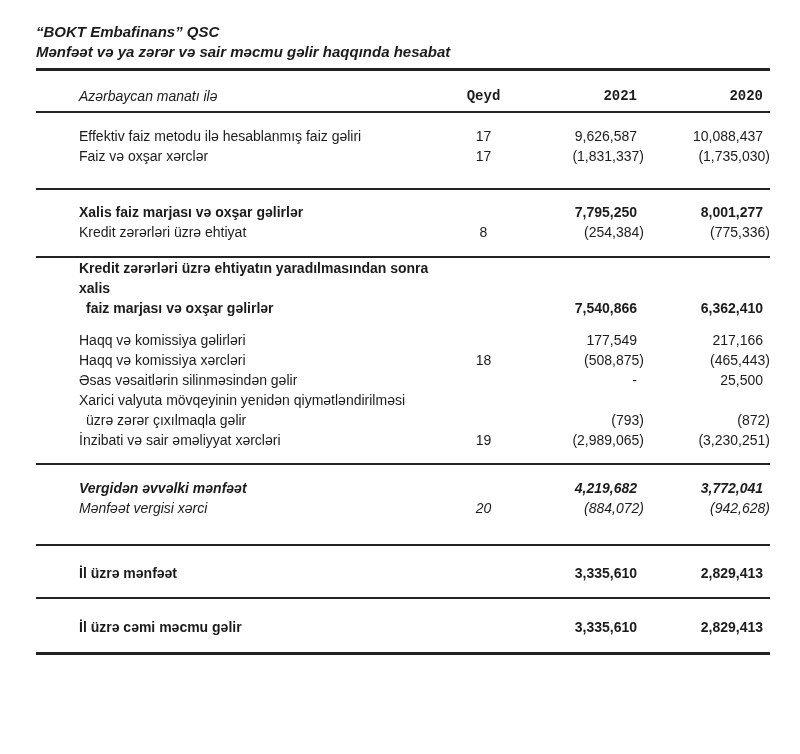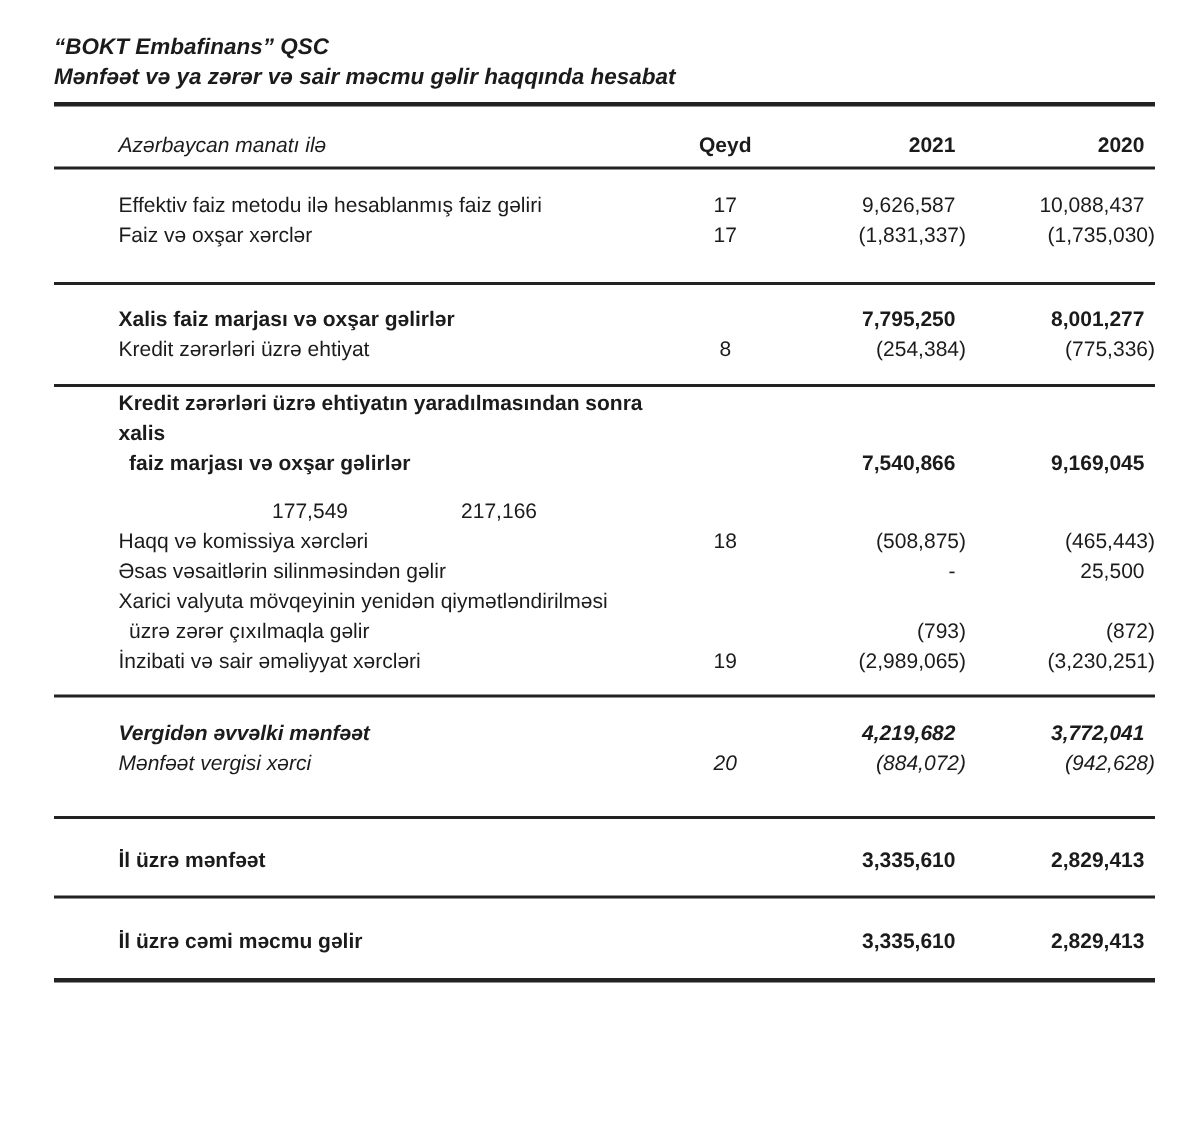--- a/index.html
+++ b/index.html
@@ -28,21 +28,21 @@
   .table-header {
     display: flex;
     align-items: flex-end;
     margin-top: 12px;
     padding: 4px 0 5px 0;
     border-bottom: 2px solid #222;
     font-size: 14px;
     line-height: 19px;
   }
   .table-header .c-label { font-style: italic; font-weight: normal; }
-  .table-header .c-note, .table-header .c-num { font-weight: bold; }
+  .table-header .c-note, .table-header .c-num { font-weight: bold; font-family: Liberation Mono, monospace; }
 
   .group { border-bottom: 2px solid #222; }
   .group.final { border-bottom: 3px solid #222; }
   .g-a { padding-top: 13px; padding-bottom: 22px; }
   .g-b { padding-top: 12px; padding-bottom: 14px; }
   .g-c { padding-bottom: 13px; }
   .g-d { padding-top: 13px; padding-bottom: 26px; font-style: italic; }
   .g-e { padding-top: 17px; padding-bottom: 14px; }
   .g-f { padding-top: 18px; padding-bottom: 15px; }
 
@@ -119,23 +119,26 @@
           </div>
         </div>
         <div class="group g-c">
           <div class="row bold gap-after">
             <div class="c-label">
               <div>Kredit zərərləri üzrə ehtiyatın yaradılmasından sonra xalis</div>
               <div class="label2">faiz marjası və oxşar gəlirlər</div>
             </div>
             <div class="c-note"></div>
             <div class="c-num col2021">7,540,866</div>
-            <div class="c-num col2020">9,169,045</div>
-          </div>
-          <div class="row">
+            <div class="c-num col2020">6,362,410</div>
+          </div>
+          <div class="row">
+            <div class="c-label">
+              <div>Haqq və komissiya gəlirləri</div>
+            </div>
             <div class="c-note"></div>
             <div class="c-num col2021">177,549</div>
             <div class="c-num col2020">217,166</div>
           </div>
           <div class="row">
             <div class="c-label">
               <div>Haqq və komissiya xərcləri</div>
             </div>
             <div class="c-note">18</div>
             <div class="c-num col2021 paren">(508,875)</div>

